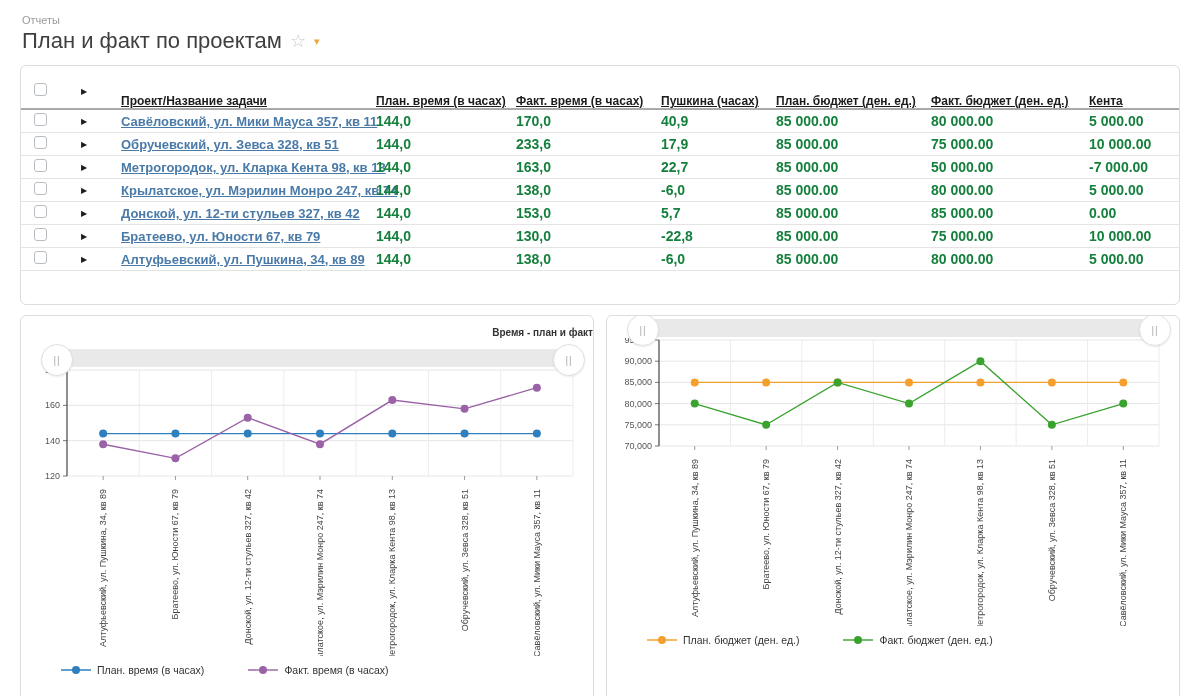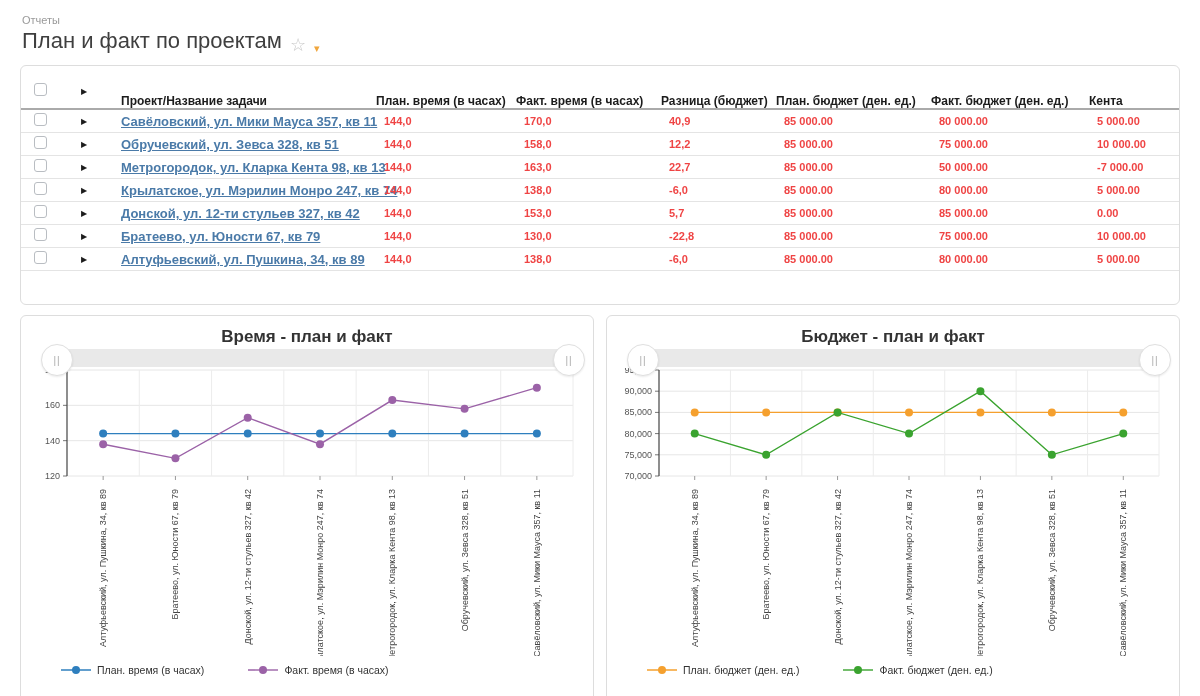--- a/index.html
+++ b/index.html
@@ -2,49 +2,49 @@
 <html><head>
 <meta charset="utf-8">
 <style>
   * { margin:0; padding:0; box-sizing:border-box; }
   html,body { width:1200px; height:696px; overflow:hidden; background:#fff;
               font-family:"Liberation Sans", sans-serif; color:#333; }
 
   
   .page-header { padding:14px 12px 0 22px; }
   .breadcrumb { font-size:11px; color:#9a9a9a; }
-  .title-row { display:flex; align-items:flex-end; gap:8px; margin-top:2px; }
+  .title-row { display:flex; align-items:center; gap:8px; margin-top:2px; }
   .page-title { font-size:22px; color:#3f3f3f; font-weight:400; }
   .star-icon { font-size:18px; color:#c9c9c9; cursor:pointer; line-height:1; }
   .caret-icon { font-size:11px; color:#f0a63c; cursor:pointer; line-height:1; }
 
   
   .table-card { position:absolute; left:20px; right:20px; top:65px; height:240px;
                 background:#fff; border:1px solid #ddd; border-radius:6px; padding-top:8px; }
   .trow { display:grid; grid-template-columns:38px 46px 271px 140px 145px 115px 155px 158px 1fr;
           align-items:center; }
   .thead { height:36px; border-bottom:2px solid #aaa; }
   .thead .hcell { font-size:12px; font-weight:bold; color:#1c1c1c;
-                  cursor:pointer; white-space:nowrap;margin-top:20px; }
+                  text-decoration:underline; cursor:pointer; white-space:nowrap;margin-top:20px; }
   .trow .c-check { justify-self:center; }
   .checkbox { width:13px; height:13px; border:1px solid #b9bdc2; border-radius:3px;
               background:#fff; display:inline-block; cursor:pointer; }
   .expand { font-size:8px; color:#1c1c1c; padding-left:22px; cursor:pointer; }
   .cell-proj { padding-left:16px; }
   .data-row { height:23px; border-bottom:1px solid #e4e4e4; }
   .data-row:last-child { border-bottom:1px solid #e4e4e4; }
   .proj-link { font-size:13px; font-weight:600; color:#4a7aa8; text-decoration:underline;
                cursor:pointer; white-space:nowrap; }
-  .num { font-size:11px; font-weight:600; color:#ef4444; white-space:nowrap;margin-left:8px; }
+  .num { font-size:14px; font-weight:600; color:#15803d; white-space:nowrap; }
 
   
   .charts-row { position:absolute; left:20px; right:20px; top:315px; display:flex; gap:12px; }
   .chart-card { flex:1; background:#fff; border:1px solid #ddd; border-radius:6px;
                 height:392px; position:relative; overflow:hidden; }
-  .chart-title { text-align:center; font-size:17px; font-weight:bold; color:#333;
+  .chart-title { text-align:right; font-size:10px; font-weight:bold; color:#333;
                  padding-top:11px; height:30px; }
   .slider { position:relative; height:22px; margin:0 8px; z-index:2; }
   .slider-bar { position:absolute; left:26px; right:14px; top:3px; height:18px;
                 background:#e9e9e9; border-radius:2px; cursor:ew-resize; }
   .slider-handle { position:absolute; top:-2px; width:32px; height:32px; border-radius:50%;
                    background:#fff; border:1px solid #e0e0e0; box-shadow:0 1px 2px rgba(0,0,0,.08);
                    display:flex; align-items:center; justify-content:center;
                    font-size:10px; color:#aaa; cursor:ew-resize; letter-spacing:1px; }
   .slider-handle.left  { left:12px; }
   .slider-handle.right { right:0px; }
@@ -65,21 +65,21 @@
   </div>
 </div>
 
 <div class="table-card">
   <div class="trow thead">
     <span class="c-check"><span class="checkbox"></span></span>
     <span class="expand">▶</span>
     <span class="hcell cell-proj">Проект/Название задачи</span>
     <span class="hcell">План. время (в часах)</span>
     <span class="hcell">Факт. время (в часах)</span>
-    <span class="hcell">Разница (бюджет)</span>
+    <span class="hcell">Пушкина (часах)</span>
     <span class="hcell">План. бюджет (ден. ед.)</span>
     <span class="hcell">Факт. бюджет (ден. ед.)</span>
     <span class="hcell">Кента</span>
   </div>
   <div id="table-body">
   <div class="trow data-row">
     <span class="c-check"><span class="checkbox"></span></span>
     <span class="expand">▶</span>
     <span class="cell-proj"><a class="proj-link">Савёловский, ул. Мики Мауса 357, кв 11</a></span>
     <span class="num">144,0</span>
@@ -88,22 +88,22 @@
     <span class="num">85 000.00</span>
     <span class="num">80 000.00</span>
     <span class="num">5 000.00</span>
   </div>
 
   <div class="trow data-row">
     <span class="c-check"><span class="checkbox"></span></span>
     <span class="expand">▶</span>
     <span class="cell-proj"><a class="proj-link">Обручевский, ул. Зевса 328, кв 51</a></span>
     <span class="num">144,0</span>
-    <span class="num">158,0</span>
-    <span class="num">12,2</span>
+    <span class="num">233,6</span>
+    <span class="num">17,9</span>
     <span class="num">85 000.00</span>
     <span class="num">75 000.00</span>
     <span class="num">10 000.00</span>
   </div>
 
   <div class="trow data-row">
     <span class="c-check"><span class="checkbox"></span></span>
     <span class="expand">▶</span>
     <span class="cell-proj"><a class="proj-link">Метрогородок, ул. Кларка Кента 98, кв 13</a></span>
     <span class="num">144,0</span>
@@ -236,21 +236,20 @@
           <svg width="30" height="10">
             <line x1="0" y1="5" x2="30" y2="5" stroke="#9b62a7" stroke-width="1.4"></line>
             <circle cx="15" cy="5" r="4" fill="#9b62a7"></circle>
           </svg>
           <span class="legend-label">Факт. время (в часах)</span>
         </span>
       </div>
   </div>
 
   <div class="chart-card">
-    <div class="chart-title">Бюджет - план и факт</div>
     <div class="slider">
       <div class="slider-bar"></div>
       <div class="slider-handle left">||</div>
       <div class="slider-handle right">||</div>
     </div>
     <div class="chart-svg-mount"><svg width="570" height="288">
           <line x1="52" y1="108" x2="552" y2="108" stroke="#e6e6e6" stroke-width="1"></line>
           <line x1="48" y1="108" x2="52" y2="108" stroke="#777" stroke-width="1"></line>
           <text x="45" y="111" text-anchor="end" font-size="9" fill="#555">70,000</text>
           <line x1="52" y1="86.8" x2="552" y2="86.8" stroke="#e6e6e6" stroke-width="1"></line>

